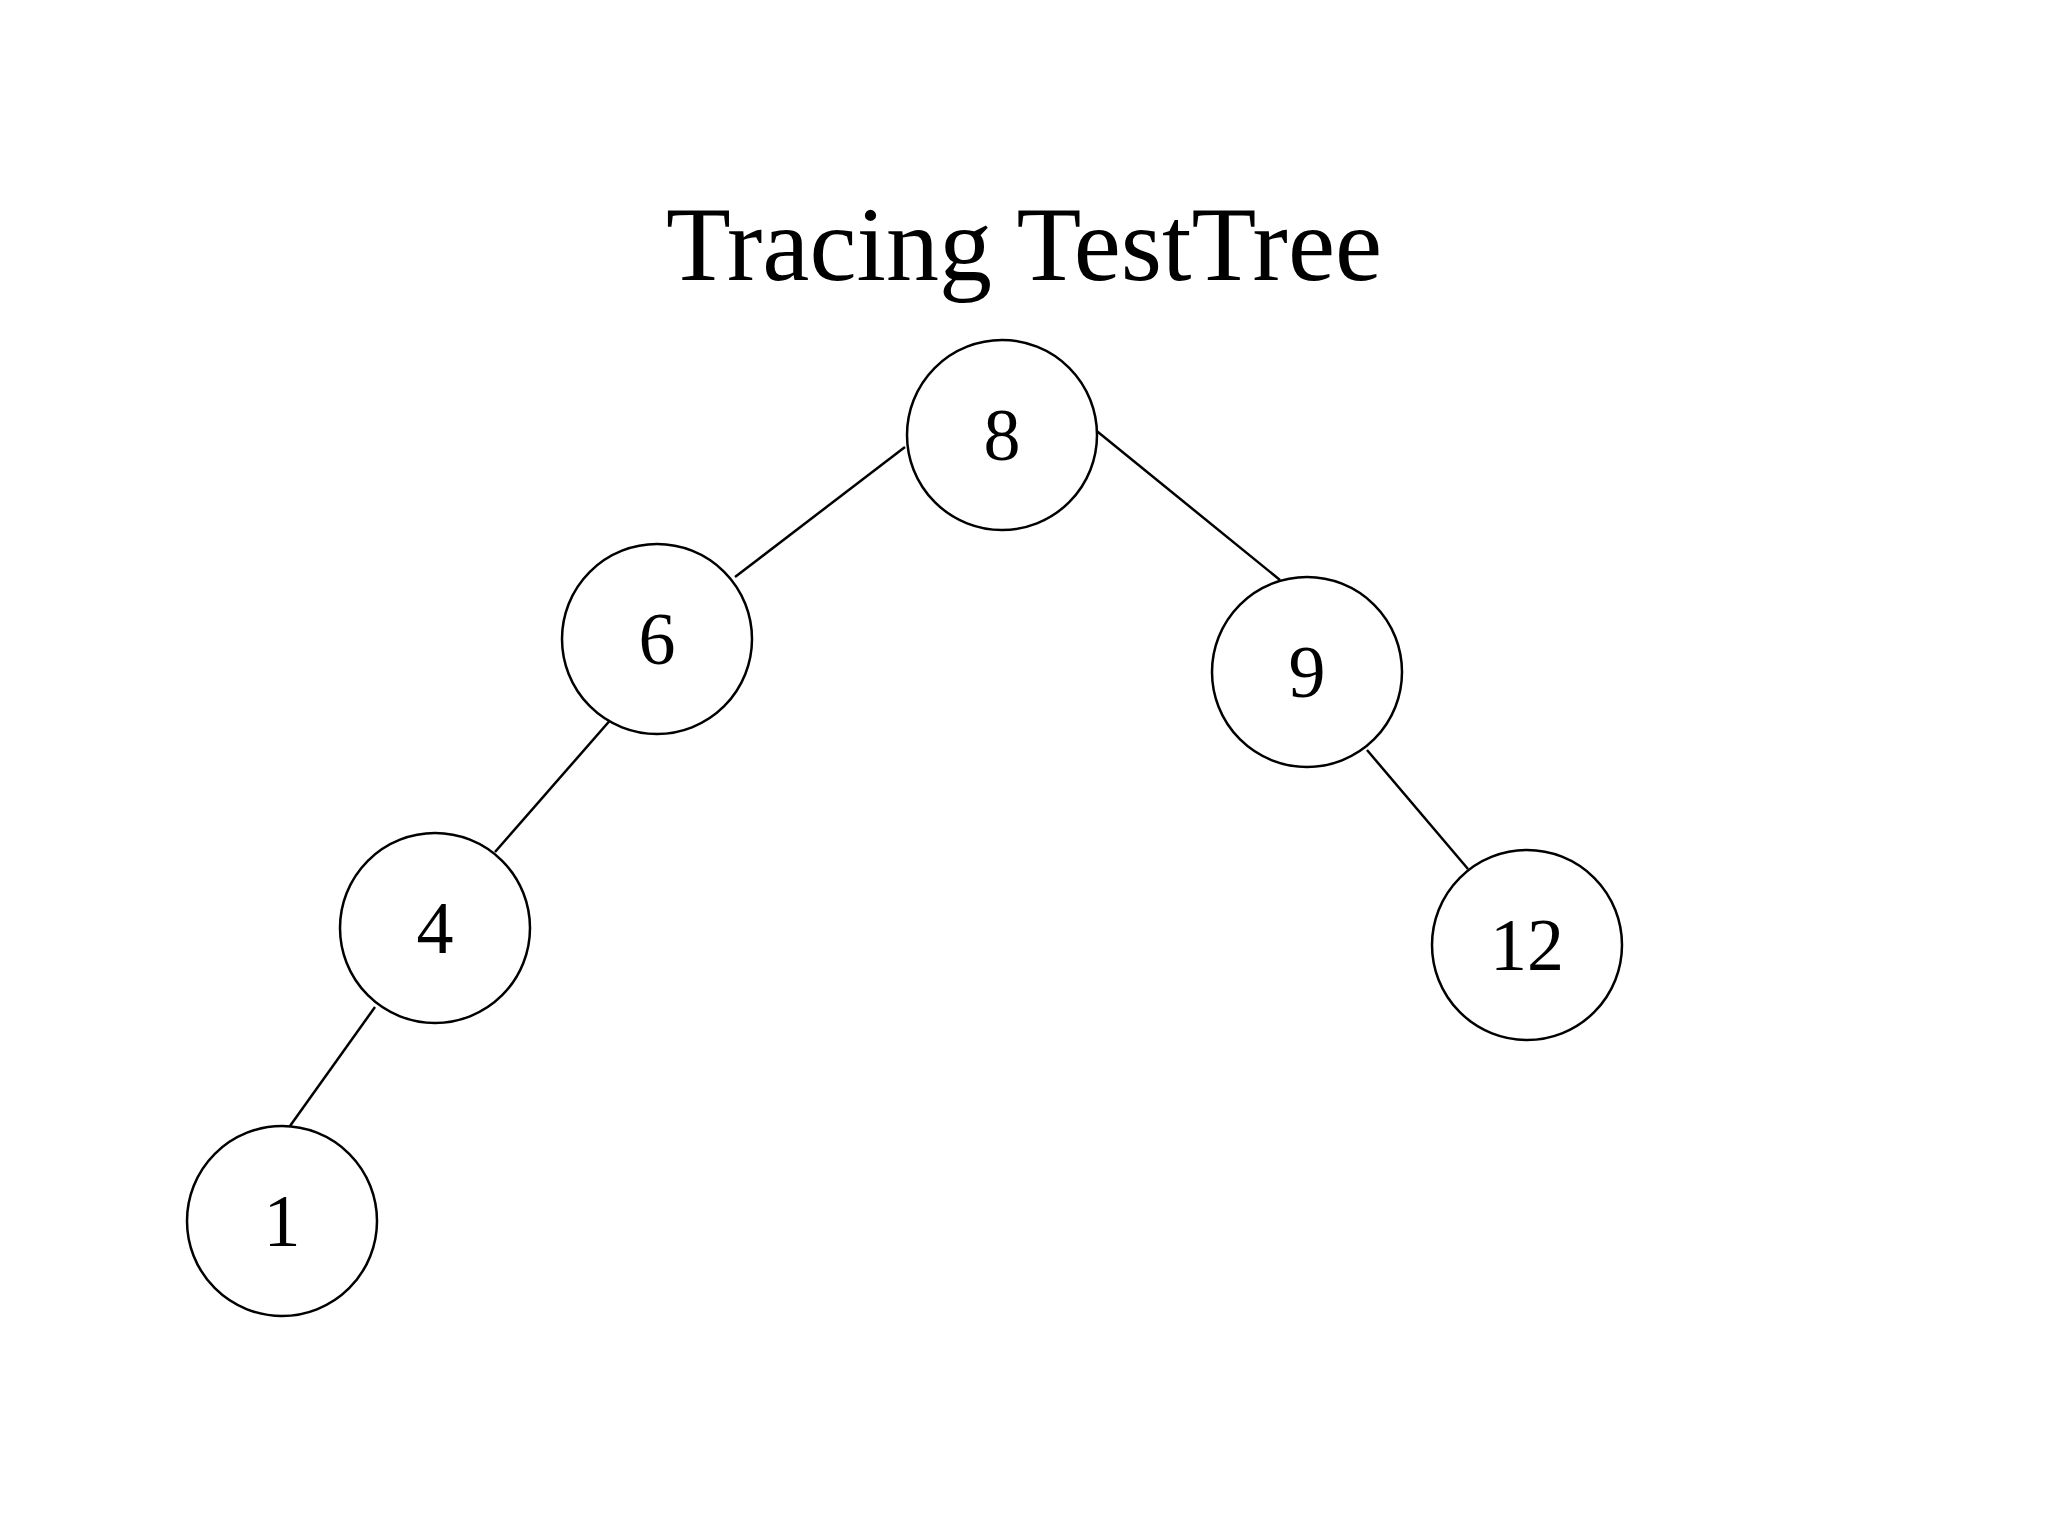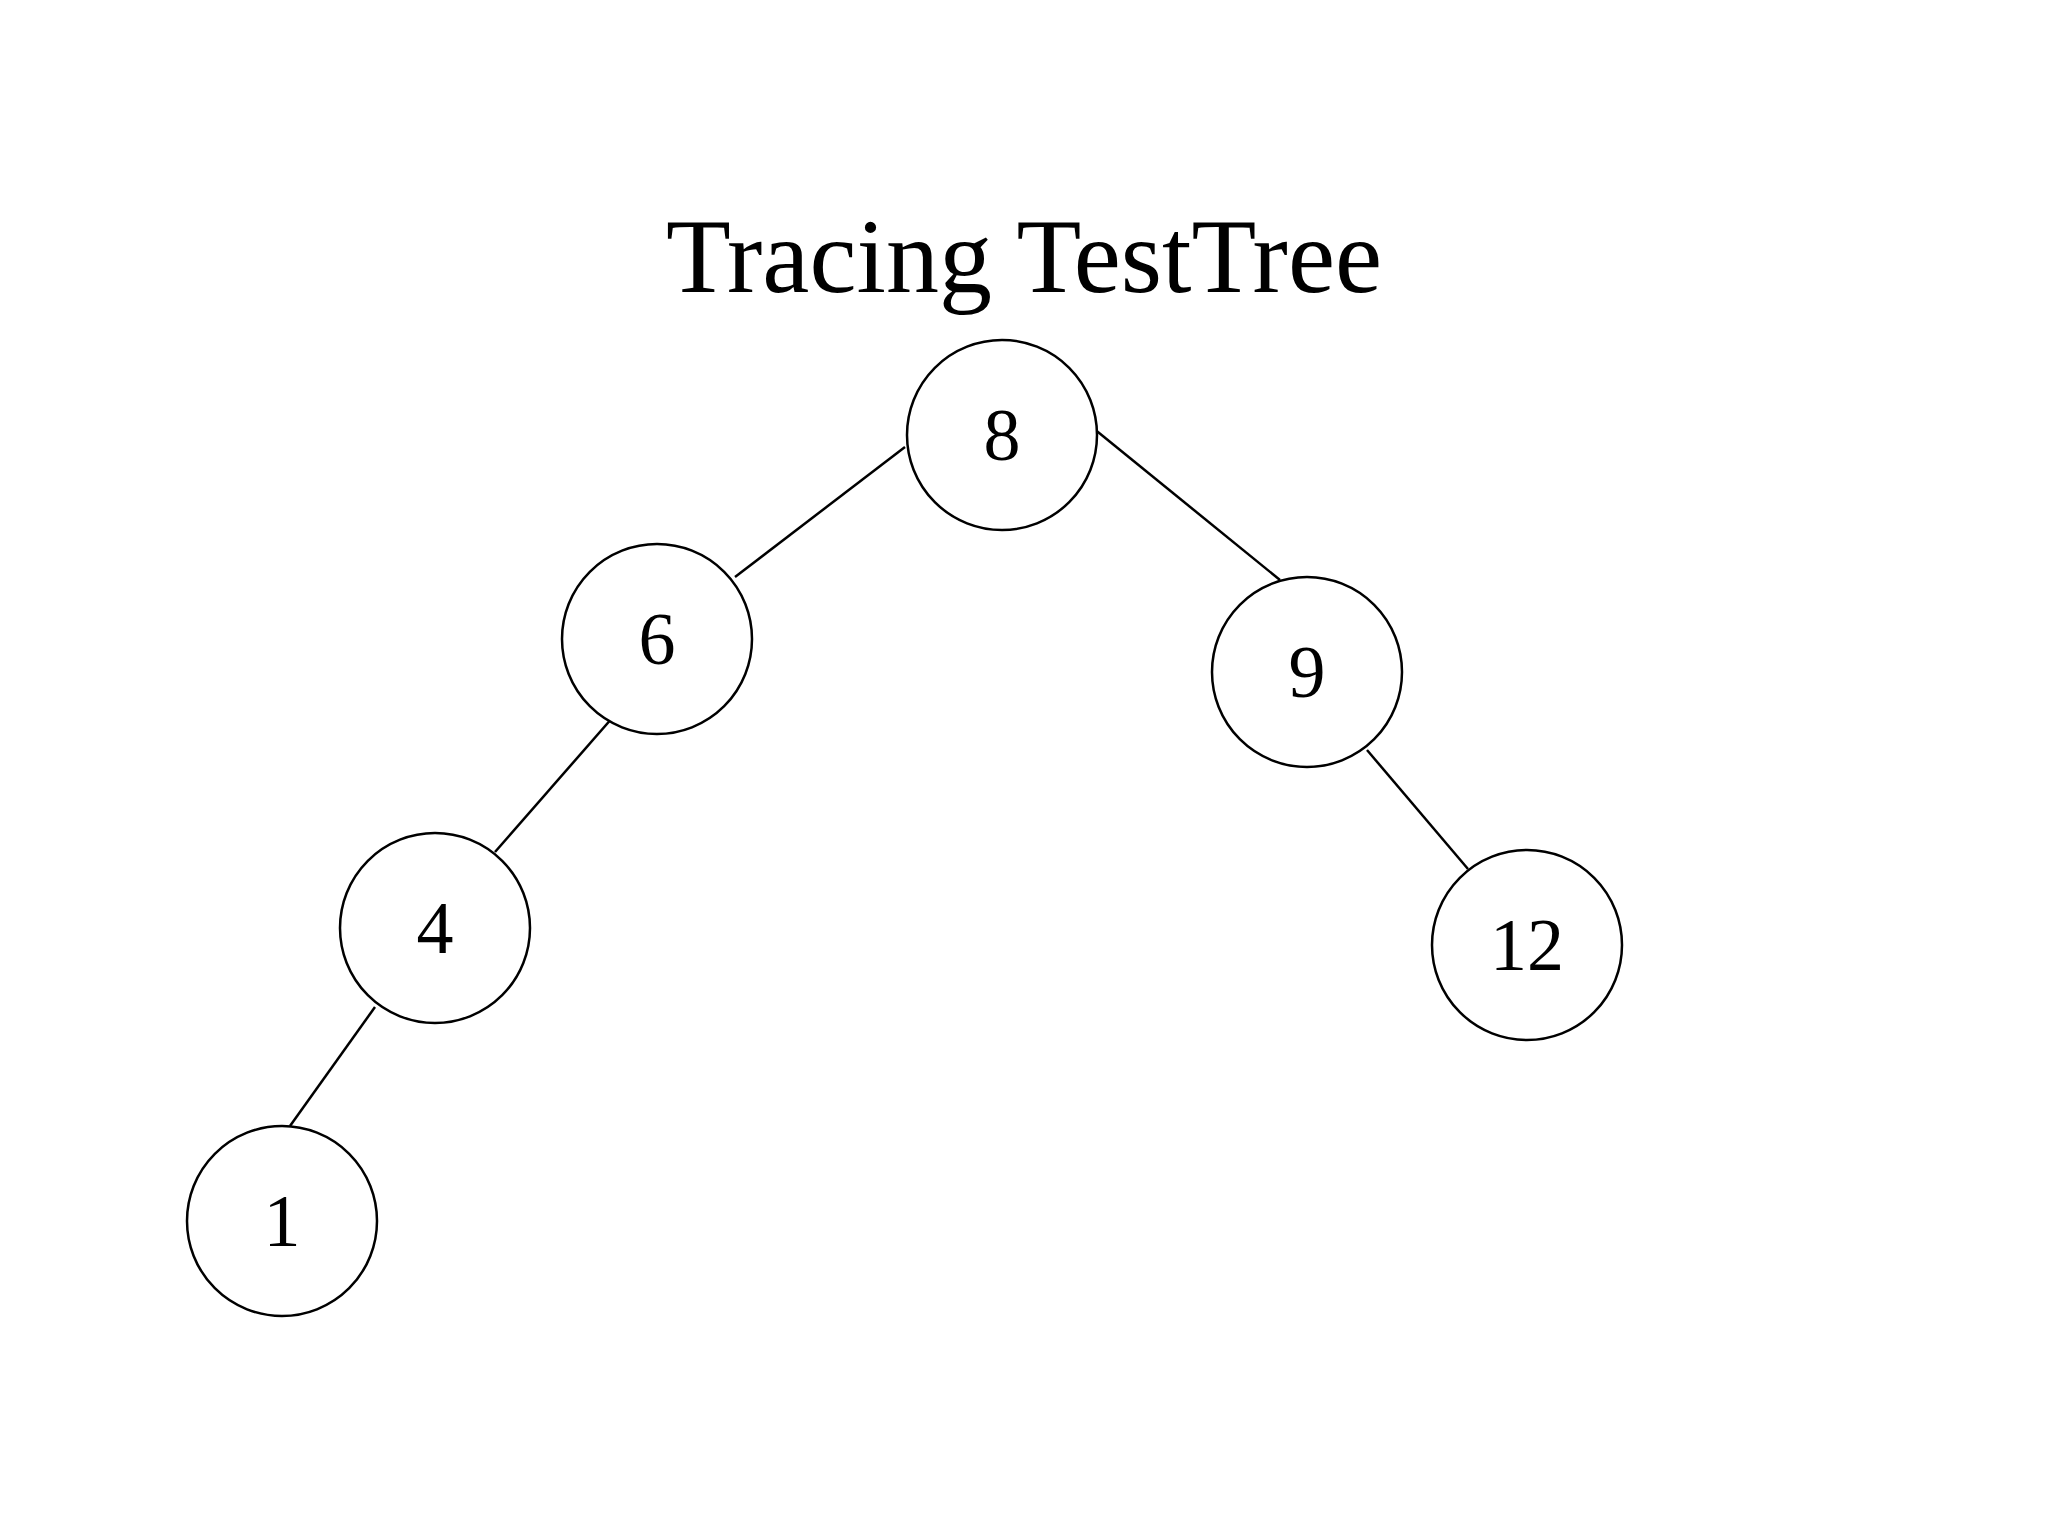--- a/index.html
+++ b/index.html
@@ -12,21 +12,21 @@
   .slide {
     position: relative;
     width: 2048px;
     height: 1536px;
     background: var(--bg);
     overflow: hidden;
     font-family: "Liberation Serif", serif;
   }
   .slide-title {
     position: absolute;
-    top: 204px;
+    top: 192px;
     left: 0;
     width: 100%;
     text-align: center;
     font-family: "Liberation Serif", serif;
     font-size: 106px;
     line-height: 1;
     font-weight: 400;
     color: var(--ink);
     white-space: nowrap;
   }

